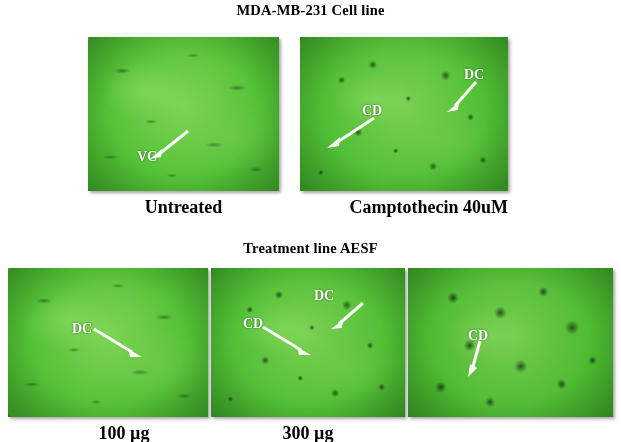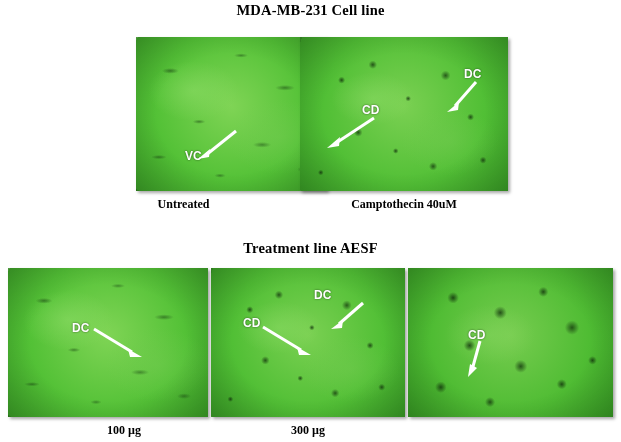--- a/index.html
+++ b/index.html
@@ -27,21 +27,21 @@
   .panel{
     position:absolute;
     overflow:hidden;
     box-shadow:2px 2px 3px rgba(0,0,0,.35);
     background:#55c23a;
   }
   .caption{
     position:absolute;
     text-align:center;
     font-weight:bold;
-    font-size:12px;
+    font-size:18px;
   }
 
   
   .micro{
     position:absolute;inset:0;
     background-color:#5cc63c;
     background-image:
       radial-gradient(ellipse 12px 4px at 18% 22%, rgba(20,60,15,.55), rgba(20,60,15,0) 70%),
       radial-gradient(ellipse 10px 3px at 55% 12%, rgba(20,60,15,.45), rgba(20,60,15,0) 70%),
       radial-gradient(ellipse 14px 4px at 78% 33%, rgba(20,60,15,.5), rgba(20,60,15,0) 70%),
@@ -96,36 +96,36 @@
 
   .vignette{
     position:absolute;inset:0;
     background:radial-gradient(ellipse at 50% 50%, rgba(0,0,0,0) 55%, rgba(0,0,0,.18) 100%);
     pointer-events:none;
   }
 
   .annot{
     position:absolute;
     color:#ffffff;
-    font-family:Liberation Sans, sans-serif;
-    font-size:12px;
+    font-family:Liberation Serif, serif;
+    font-size:14px;
     font-weight:bold;
     text-shadow:0 0 2px rgba(0,0,0,.6);
     white-space:nowrap;
   }
   .arrow{position:absolute;pointer-events:none;}
 </style>
 </head>
 <body>
 
 <div class="figure">
 
   <div class="title" id="title-top">MDA-MB-231 Cell line</div>
 
-  <div class="panel" id="panel-untreated" style="left:88px;top:37px;width:191px;height:154px;margin-left:48px;">
+  <div class="panel" id="panel-untreated" style="left:88px;top:37px;width:191px;height:154px;">
     <div class="micro"></div>
     <div class="vignette"></div>
     <div class="annot" style="left:49px;top:112px;">VC</div>
     <svg class="arrow" style="left:60px;top:92px;width:42px;height:30px;" viewBox="0 0 42 30">
       <line x1="40" y1="2" x2="10" y2="26" stroke="#ffffff" stroke-width="3"></line>
       <polygon points="2,30 14,20 13,28" fill="#ffffff"></polygon>
     </svg>
   </div>
   <div class="caption" style="left:88px;top:197px;width:191px;">Untreated</div>
 
@@ -138,21 +138,21 @@
       <line x1="50" y1="3" x2="12" y2="28" stroke="#ffffff" stroke-width="3"></line>
       <polygon points="3,33 16,22 15,31" fill="#ffffff"></polygon>
     </svg>
 
     <div class="annot" style="left:164px;top:30px;">DC</div>
     <svg class="arrow" style="left:144px;top:42px;width:36px;height:34px;" viewBox="0 0 36 34">
       <line x1="32" y1="3" x2="11" y2="27" stroke="#ffffff" stroke-width="3"></line>
       <polygon points="3,33 15,23 14,31" fill="#ffffff"></polygon>
     </svg>
   </div>
-  <div class="caption" style="left:300px;top:197px;width:208px;">Camptothecin 40uM</div>
+  <div class="caption" style="left:300px;top:197px;width:208px;text-align:right;">Camptothecin 40uM</div>
 
   <div class="title" id="title-bottom">Treatment line AESF</div>
 
   <div class="panel" id="panel-100" style="left:8px;top:268px;width:200px;height:149px;">
     <div class="micro"></div>
     <div class="vignette"></div>
     <div class="annot" style="left:64px;top:53px;">DC</div>
     <svg class="arrow" style="left:84px;top:58px;width:52px;height:32px;" viewBox="0 0 52 32">
       <line x1="2" y1="3" x2="40" y2="26" stroke="#ffffff" stroke-width="3"></line>
       <polygon points="50,31 36,23 38,31" fill="#ffffff"></polygon>

